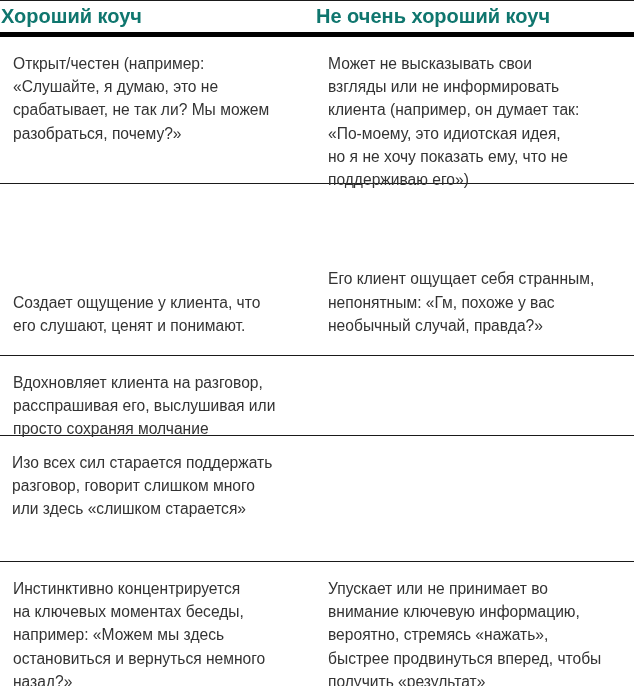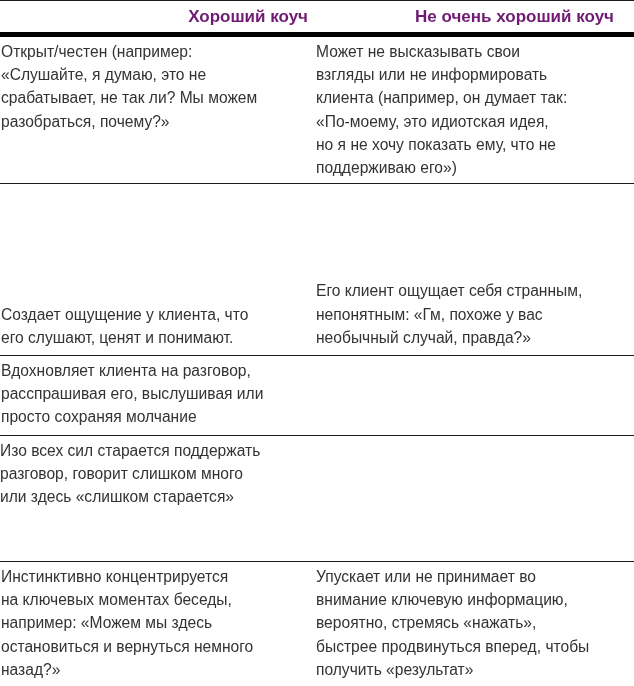--- a/index.html
+++ b/index.html
@@ -21,25 +21,24 @@
       border-bottom: 1px solid #1a1a1a;
     }
     .header {
       display: flex;
       height: 31px;
       border-bottom: 5px solid #000000;
       box-sizing: content-box;
     }
     .header .cell {
       font-weight: bold;
-      font-size: 17px;
-      color: #701a75;
+      font-size: 20px;
+      color: #0f766e;
       line-height: 31px;
       padding-top: 0;
-      text-align: right;
     }
     .row {
       display: flex;
       border-bottom: 1px solid #1a1a1a;
       box-sizing: border-box;
     }
     .row:last-child {
       border-bottom: none;
     }
     .cell {
@@ -56,21 +55,21 @@
     .cell.right {
       width: 318px;
       padding-left: 0px;
       padding-right: 20px;
     }
     .row .cell {
       padding-top: 3px;
       padding-bottom: 6px;
     }
     .para {
-      margin: 0;
+      margin: 12px;
       white-space: pre-line;
     }
     .para + .para {
       margin-top: 12px;
     }
   </style>
 </head>
 <body>
 
 <div class="table">

